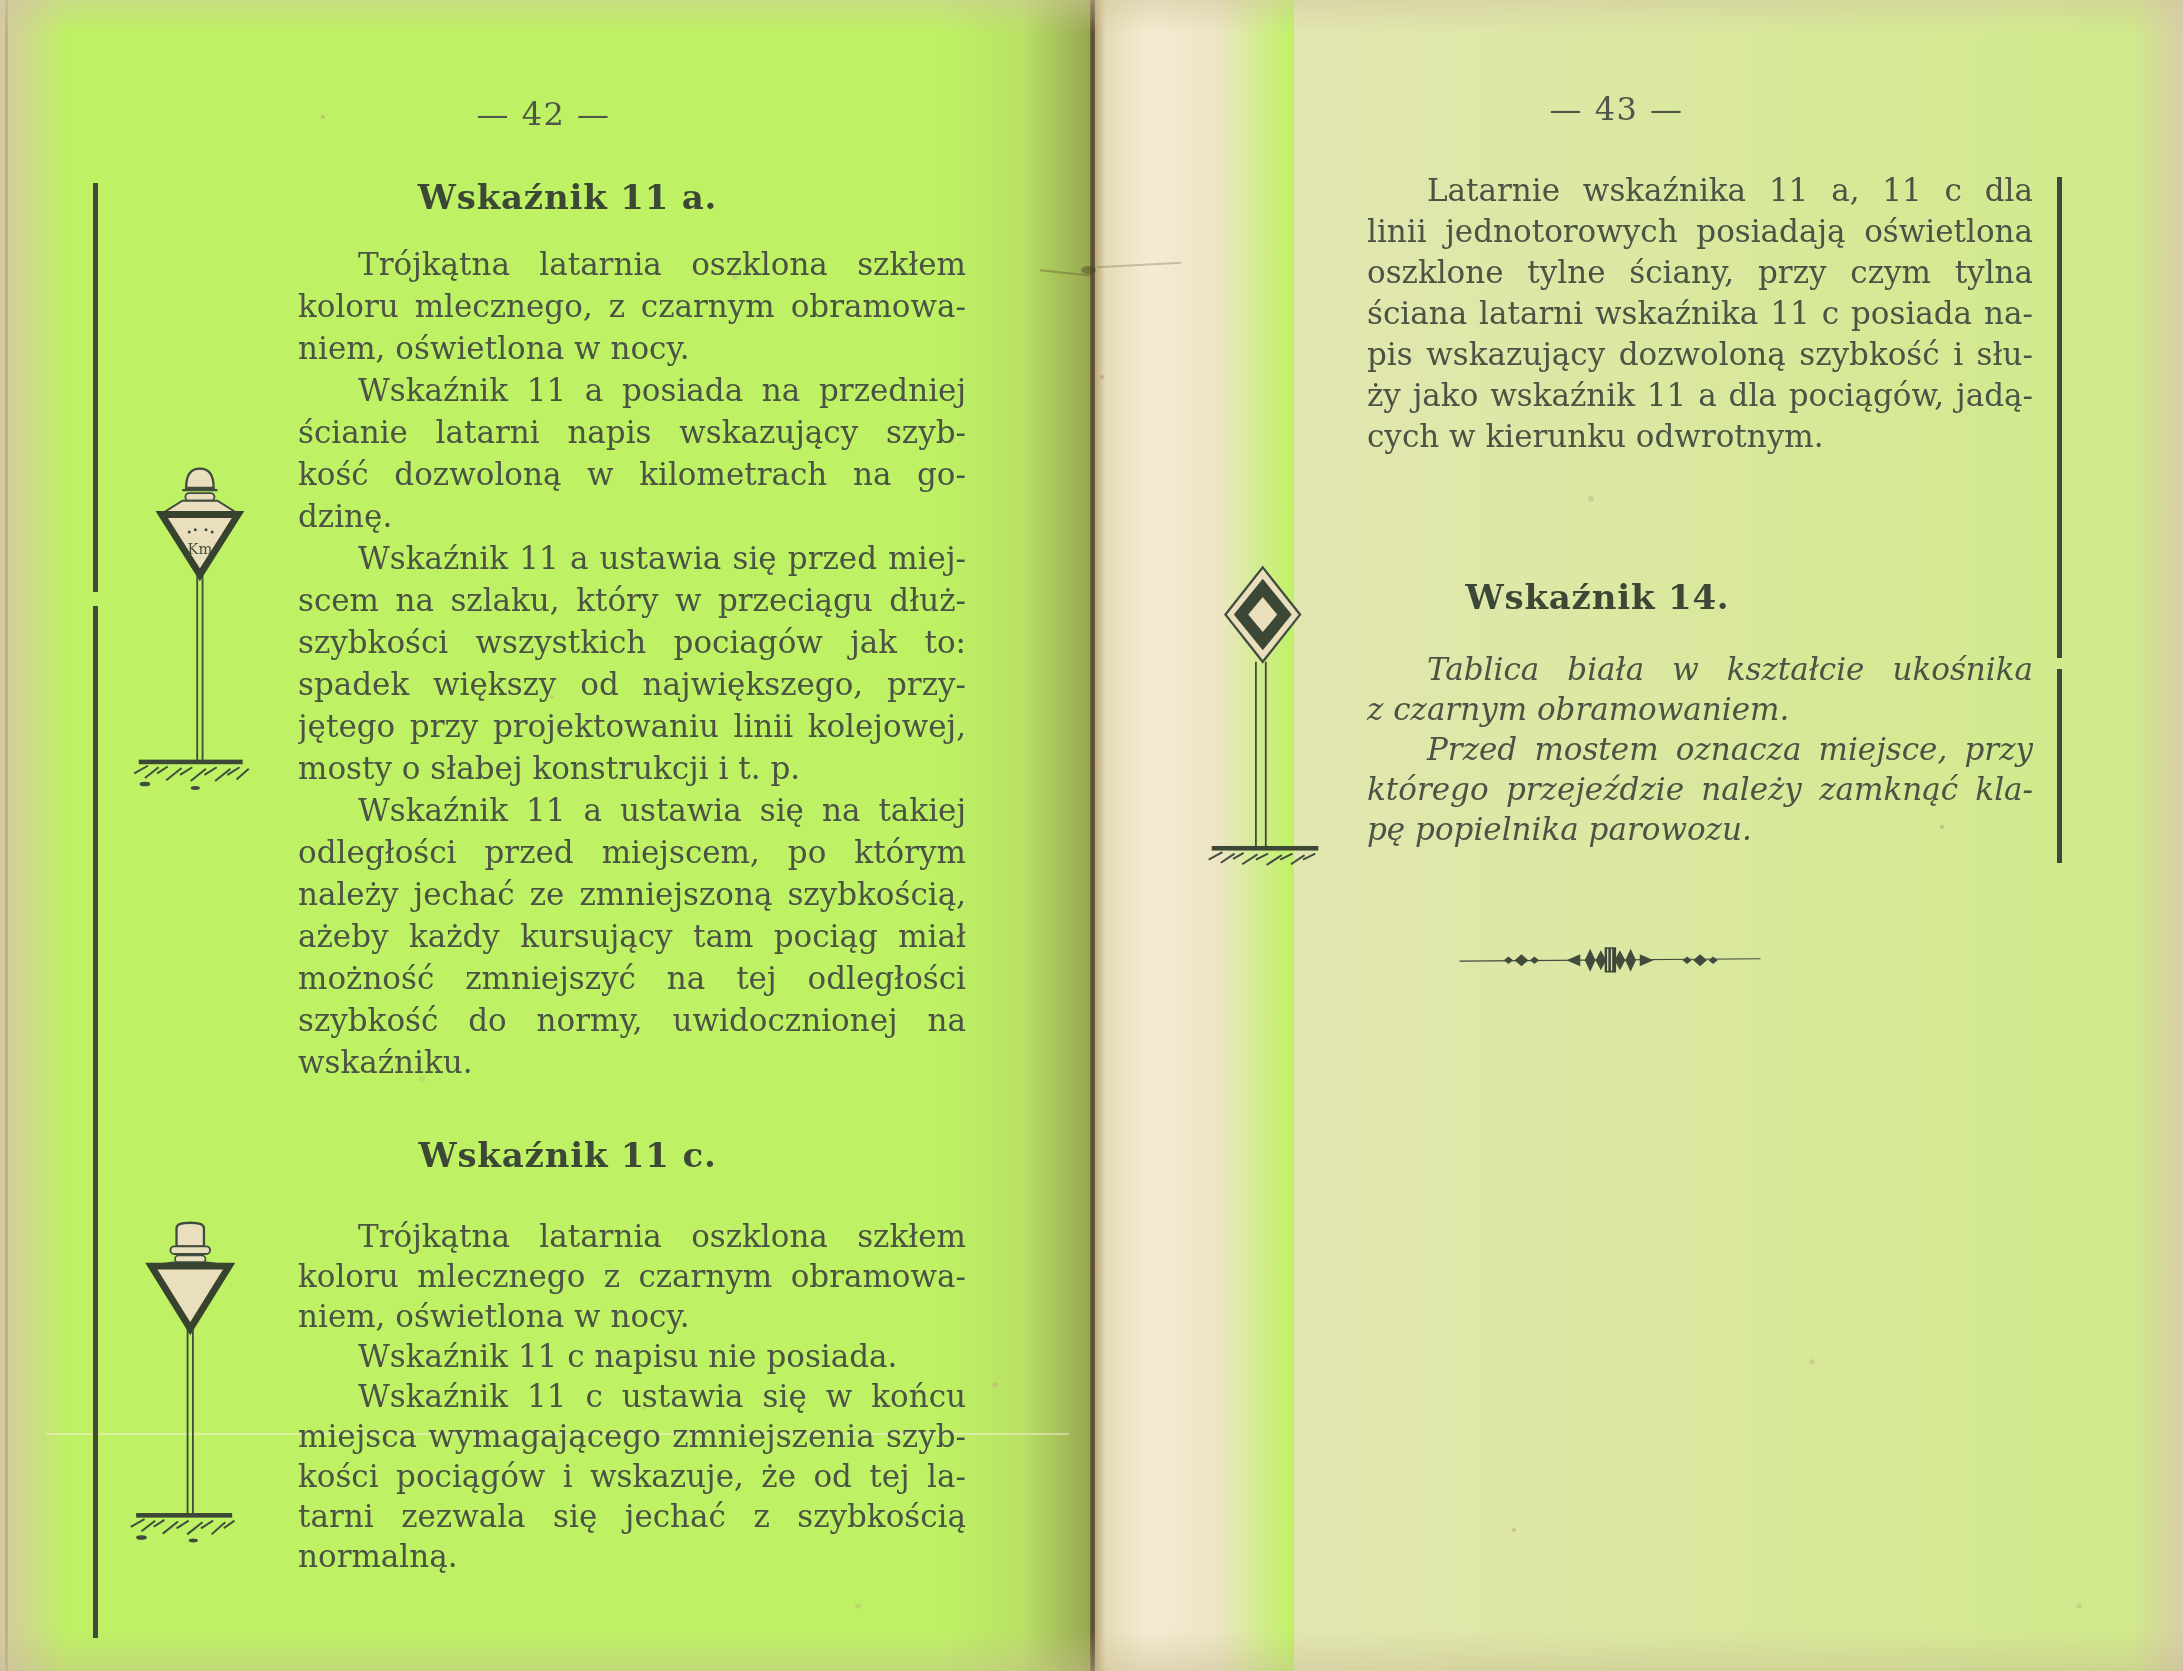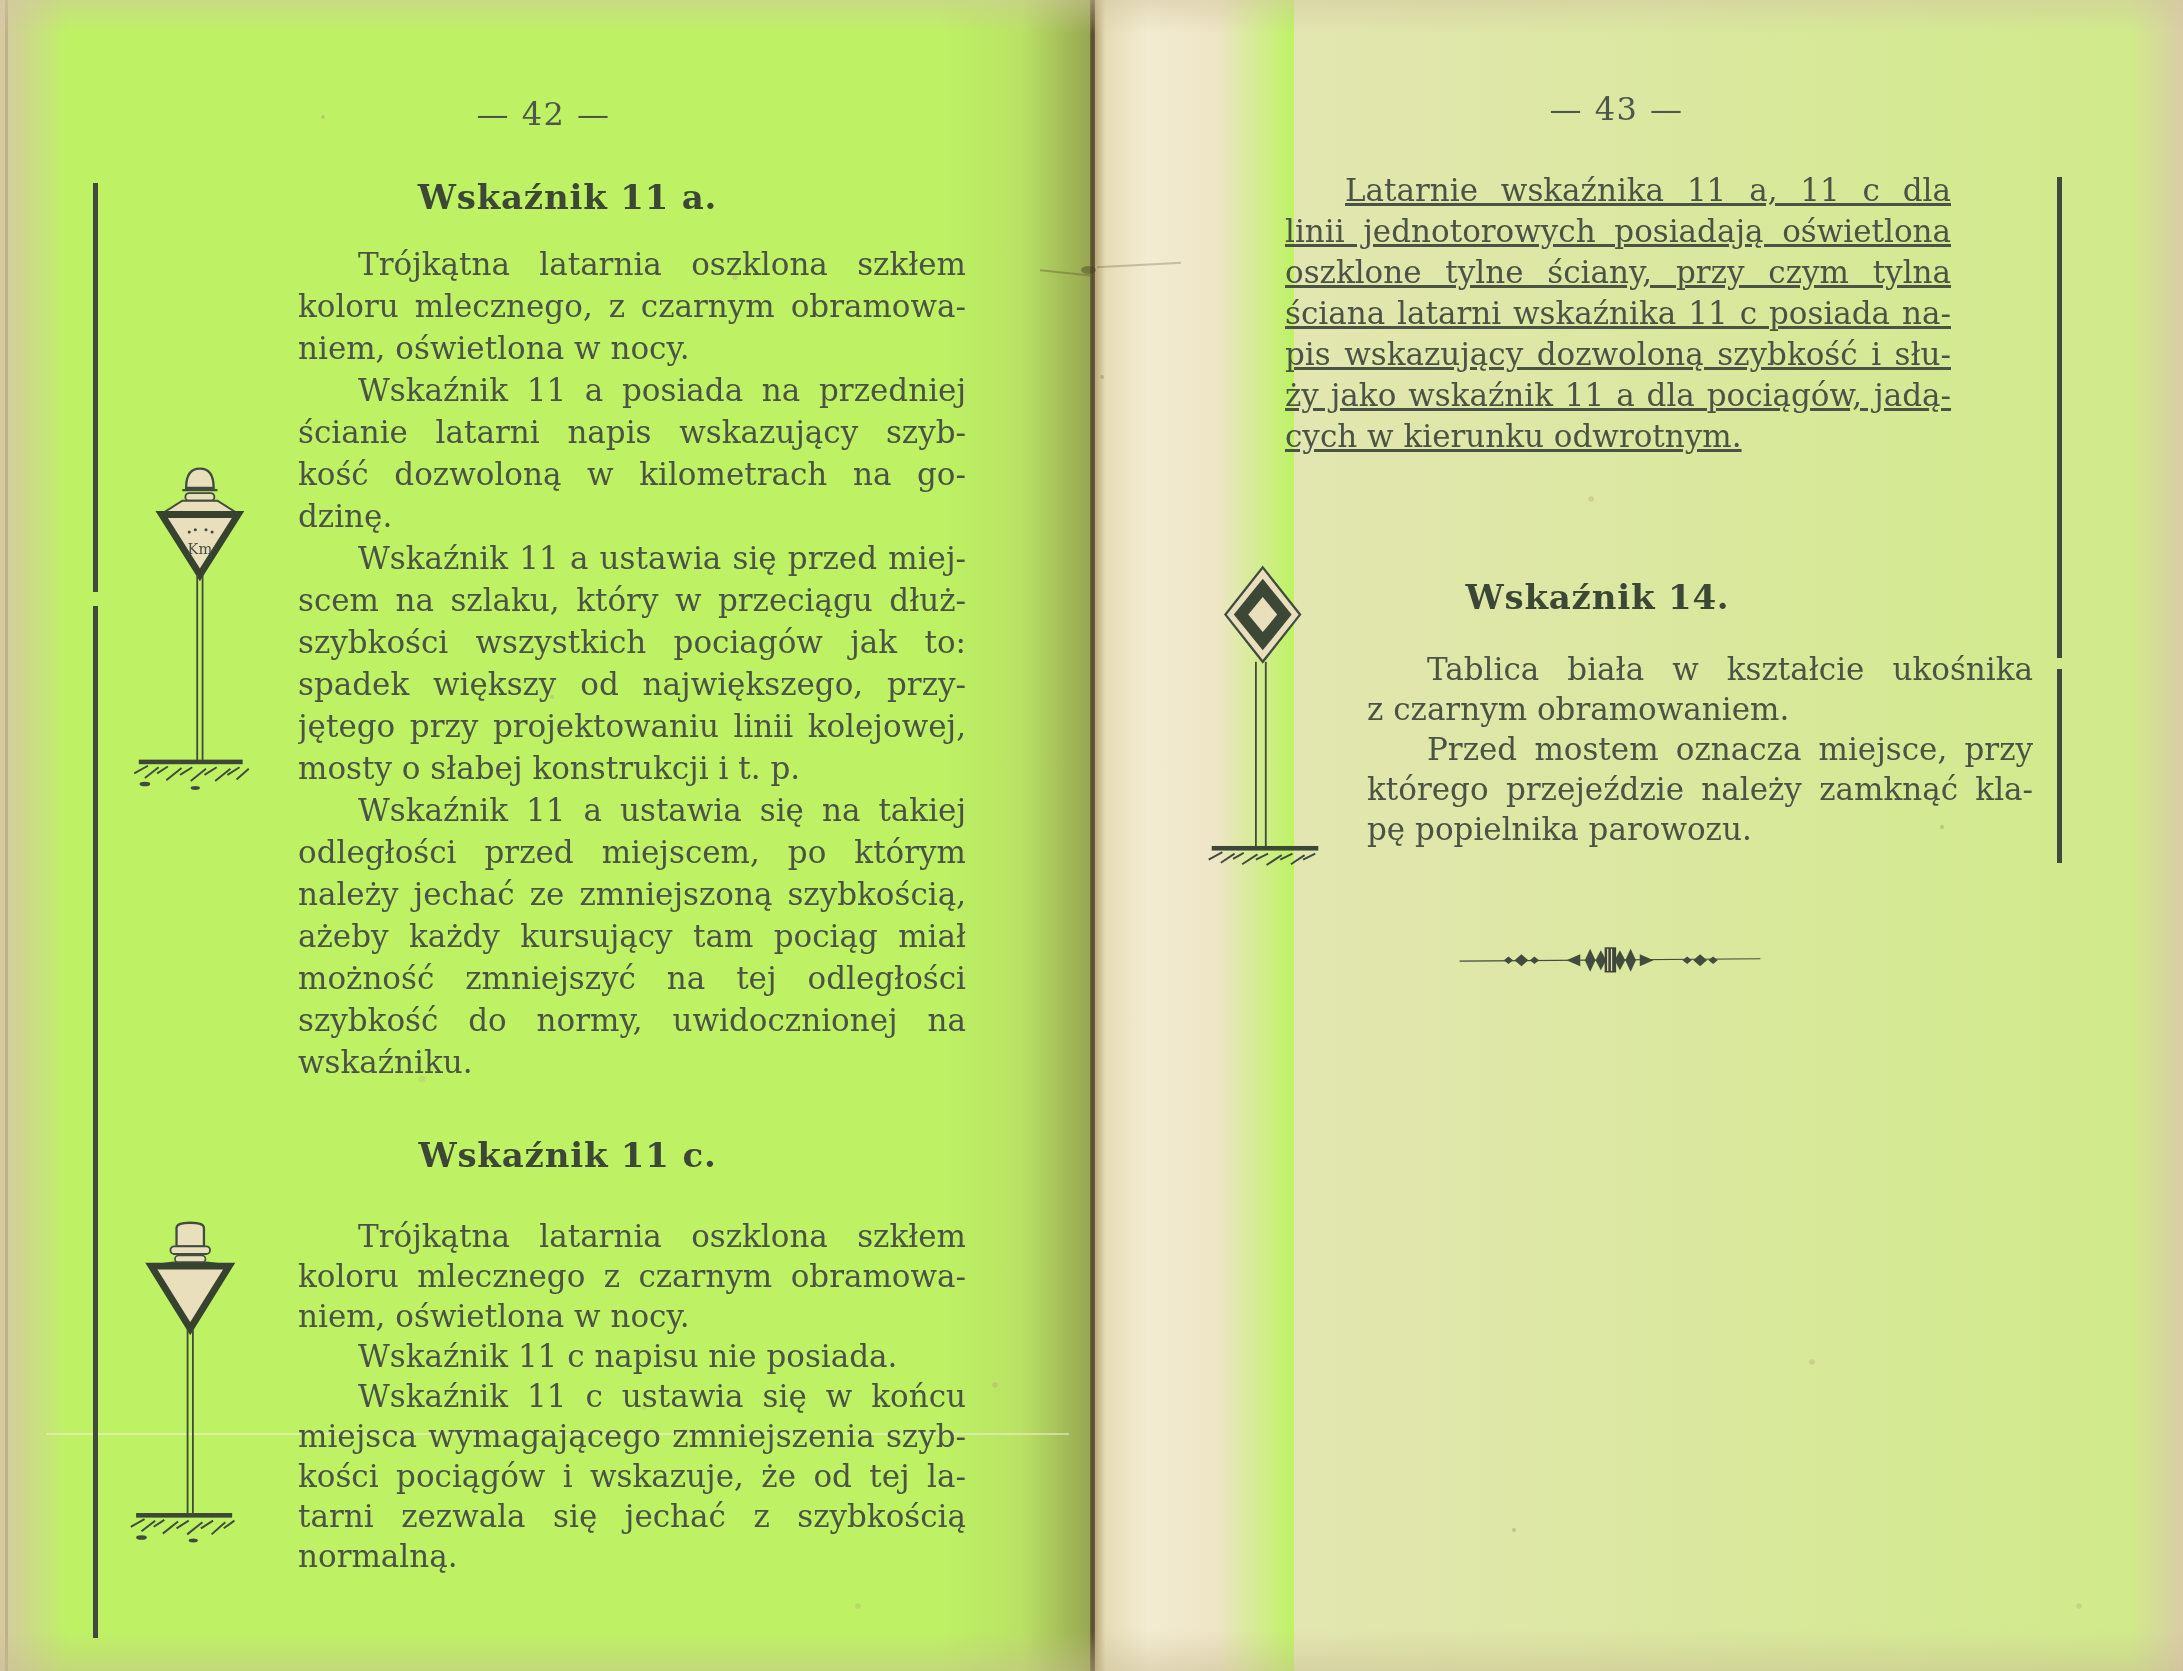--- a/index.html
+++ b/index.html
@@ -51,21 +51,21 @@
     text-align:center;color:#3d4736;white-space:nowrap;margin-left:24px;}
   
   .textblock{position:absolute;font-size:31px;color:#4b5344;}
   .para{margin:0;}
   .line{text-align:justify;text-align-last:justify;overflow:hidden;white-space:nowrap;}
   .line.last{text-align-last:left;}
   .line.first{text-indent:60px;}
   .lh55 .line{height:42px;line-height:42px;}
   .lh52 .line{height:40px;line-height:40px;}
   .lh54 .line{height:41px;line-height:41px;}
-  .lh53 .line{height:40px;line-height:40px;}
+  .lh53 .line{height:40px;line-height:40px;font-style:italic;}
   
   .fig{position:absolute;}
   .fig .ink{stroke:#414c3f;}
   svg text{font-family:"DejaVu Serif","Liberation Serif",serif;}
 </style>
 </head>
 <body>
 
 <div class="spread">
 
@@ -194,21 +194,21 @@
     </g>
     <ellipse cx="40" cy="424" rx="7" ry="3" fill="#414c3f"></ellipse>
     <ellipse cx="108" cy="428" rx="6" ry="2.6" fill="#414c3f"></ellipse>
   </svg>
 
   <div class="vrule" style="left:2057px;top:177px;height:481px;"></div>
   <div class="vrule" style="left:2057px;top:669px;height:194px;"></div>
 
   <div class="pagenum" style="left:1311px;top:90px;width:611px;">— 43 —</div>
 
-  <div class="textblock lh54" style="left:1285px;top:170px;width:666px;text-decoration:underline;">
+  <div class="textblock lh54" style="left:1367px;top:170px;width:666px;">
       <div class="para">
         <div class="line first">Latarnie wskaźnika 11 a, 11 c dla</div>
         <div class="line">linii jednotorowych posiadają oświetlona</div>
         <div class="line">oszklone tylne ściany, przy czym tylna</div>
         <div class="line">ściana latarni wskaźnika 11 c posiada na-</div>
         <div class="line">pis wskazujący dozwoloną szybkość i słu-</div>
         <div class="line">ży jako wskaźnik 11 a dla pociągów, jadą-</div>
         <div class="line last">cych w kierunku odwrotnym.</div>
       </div>
     </div>

